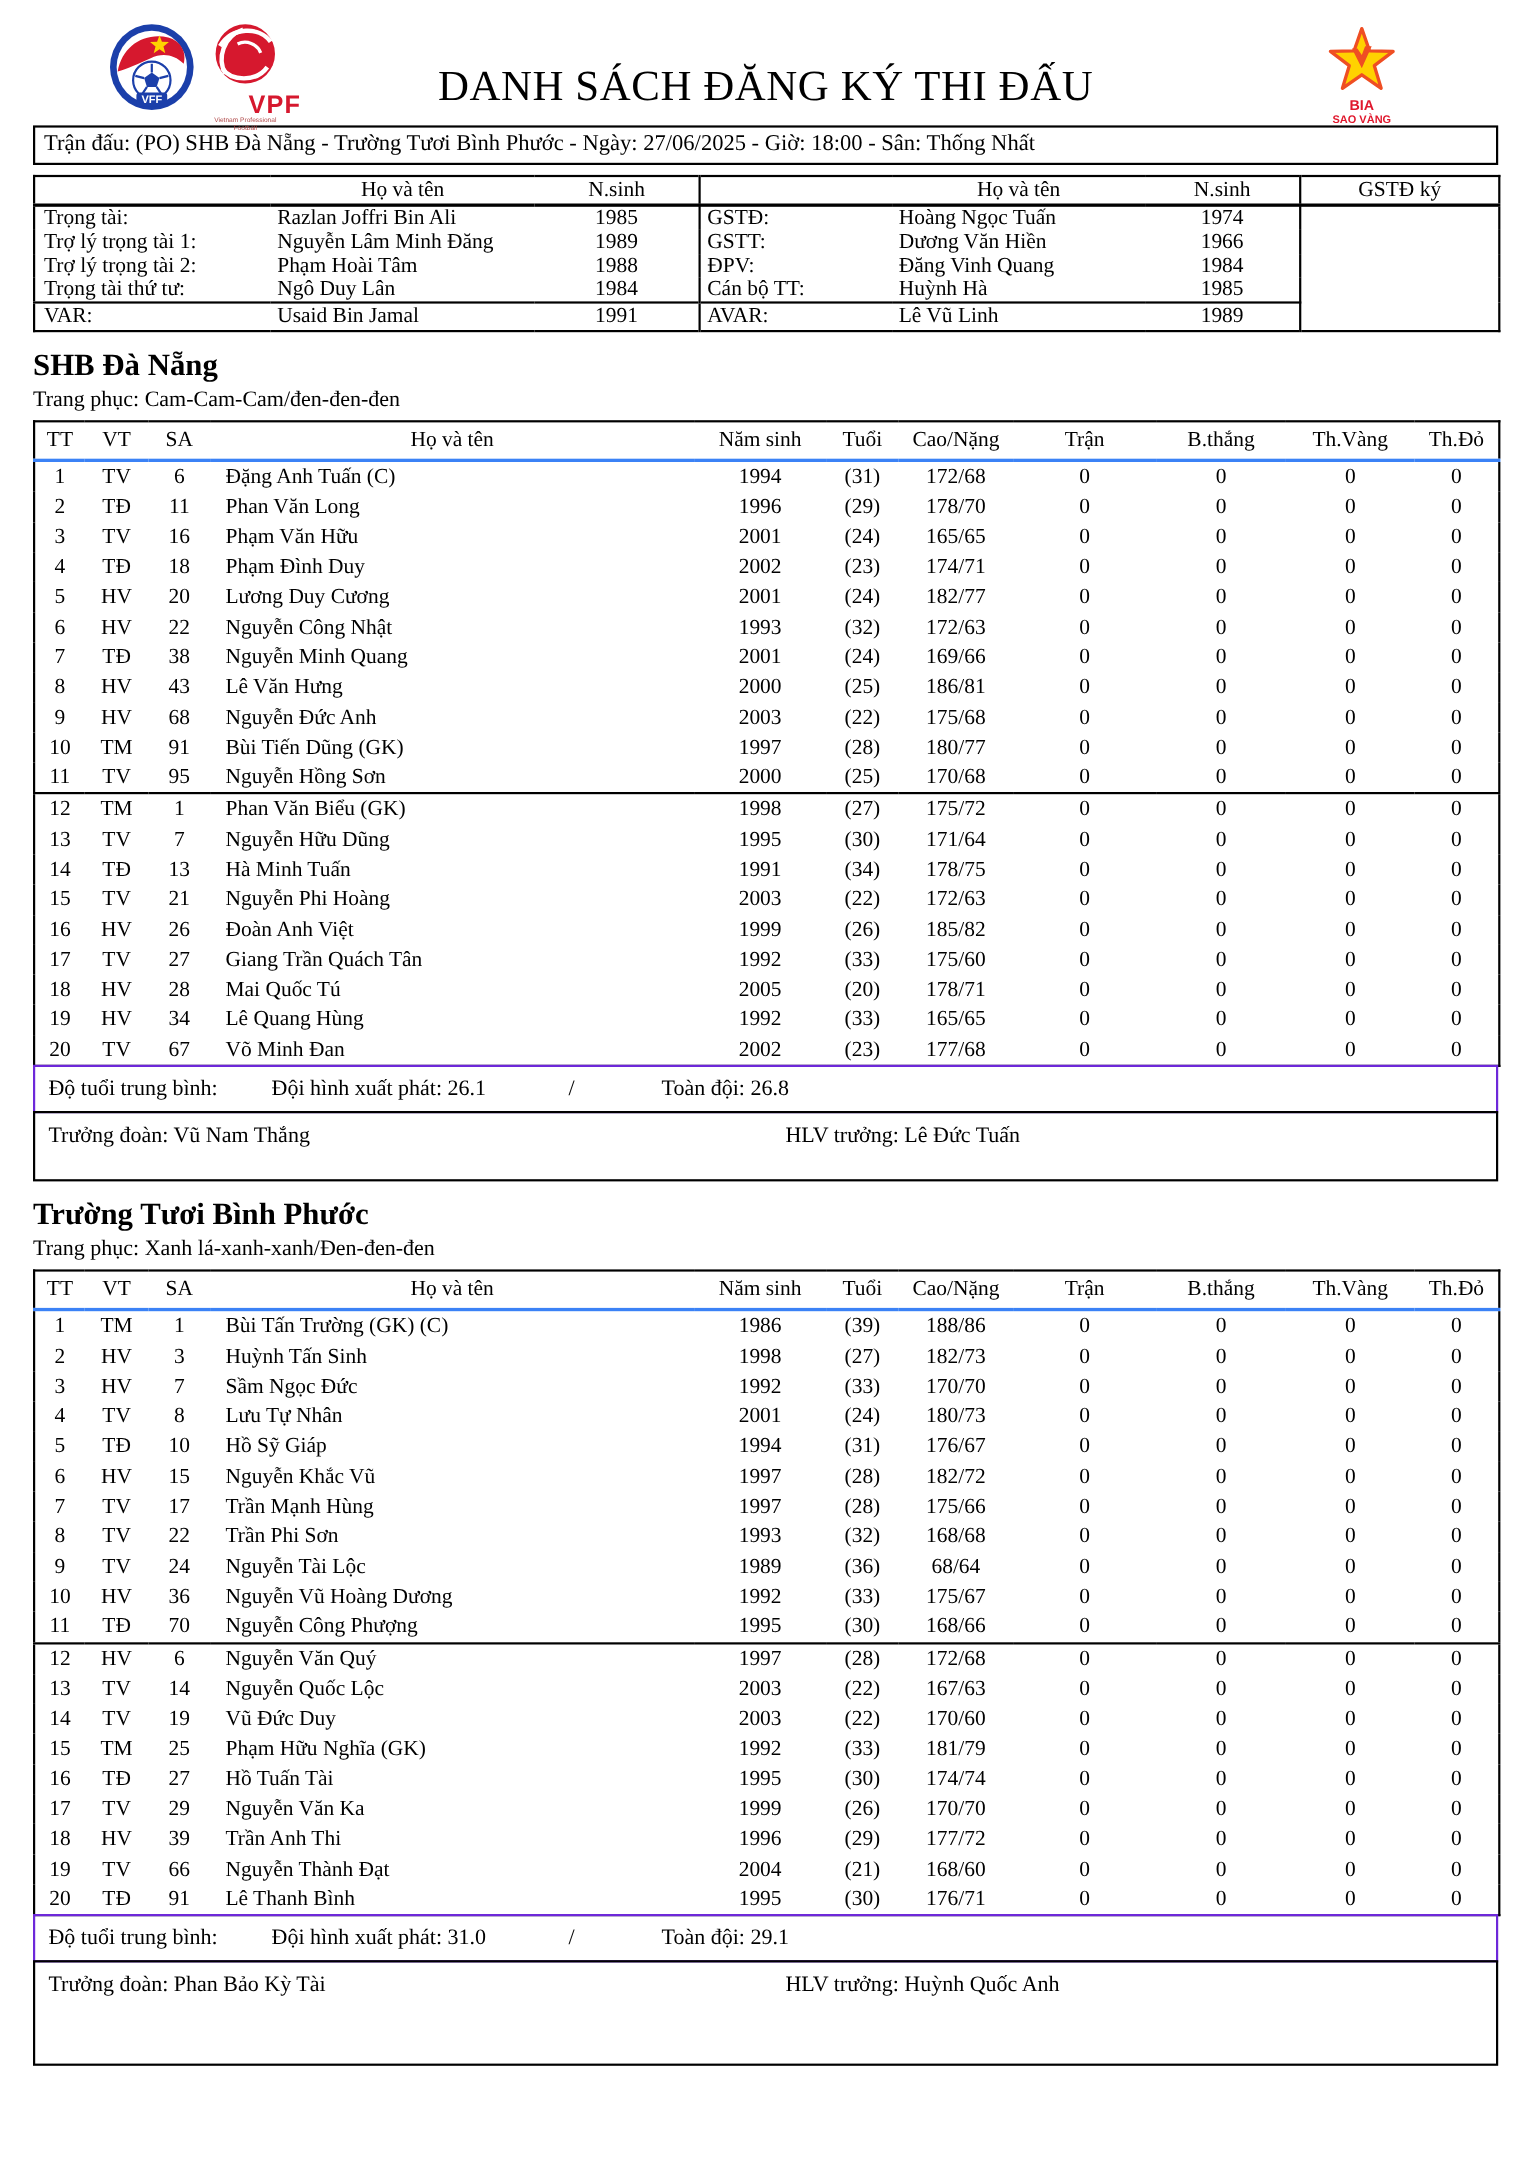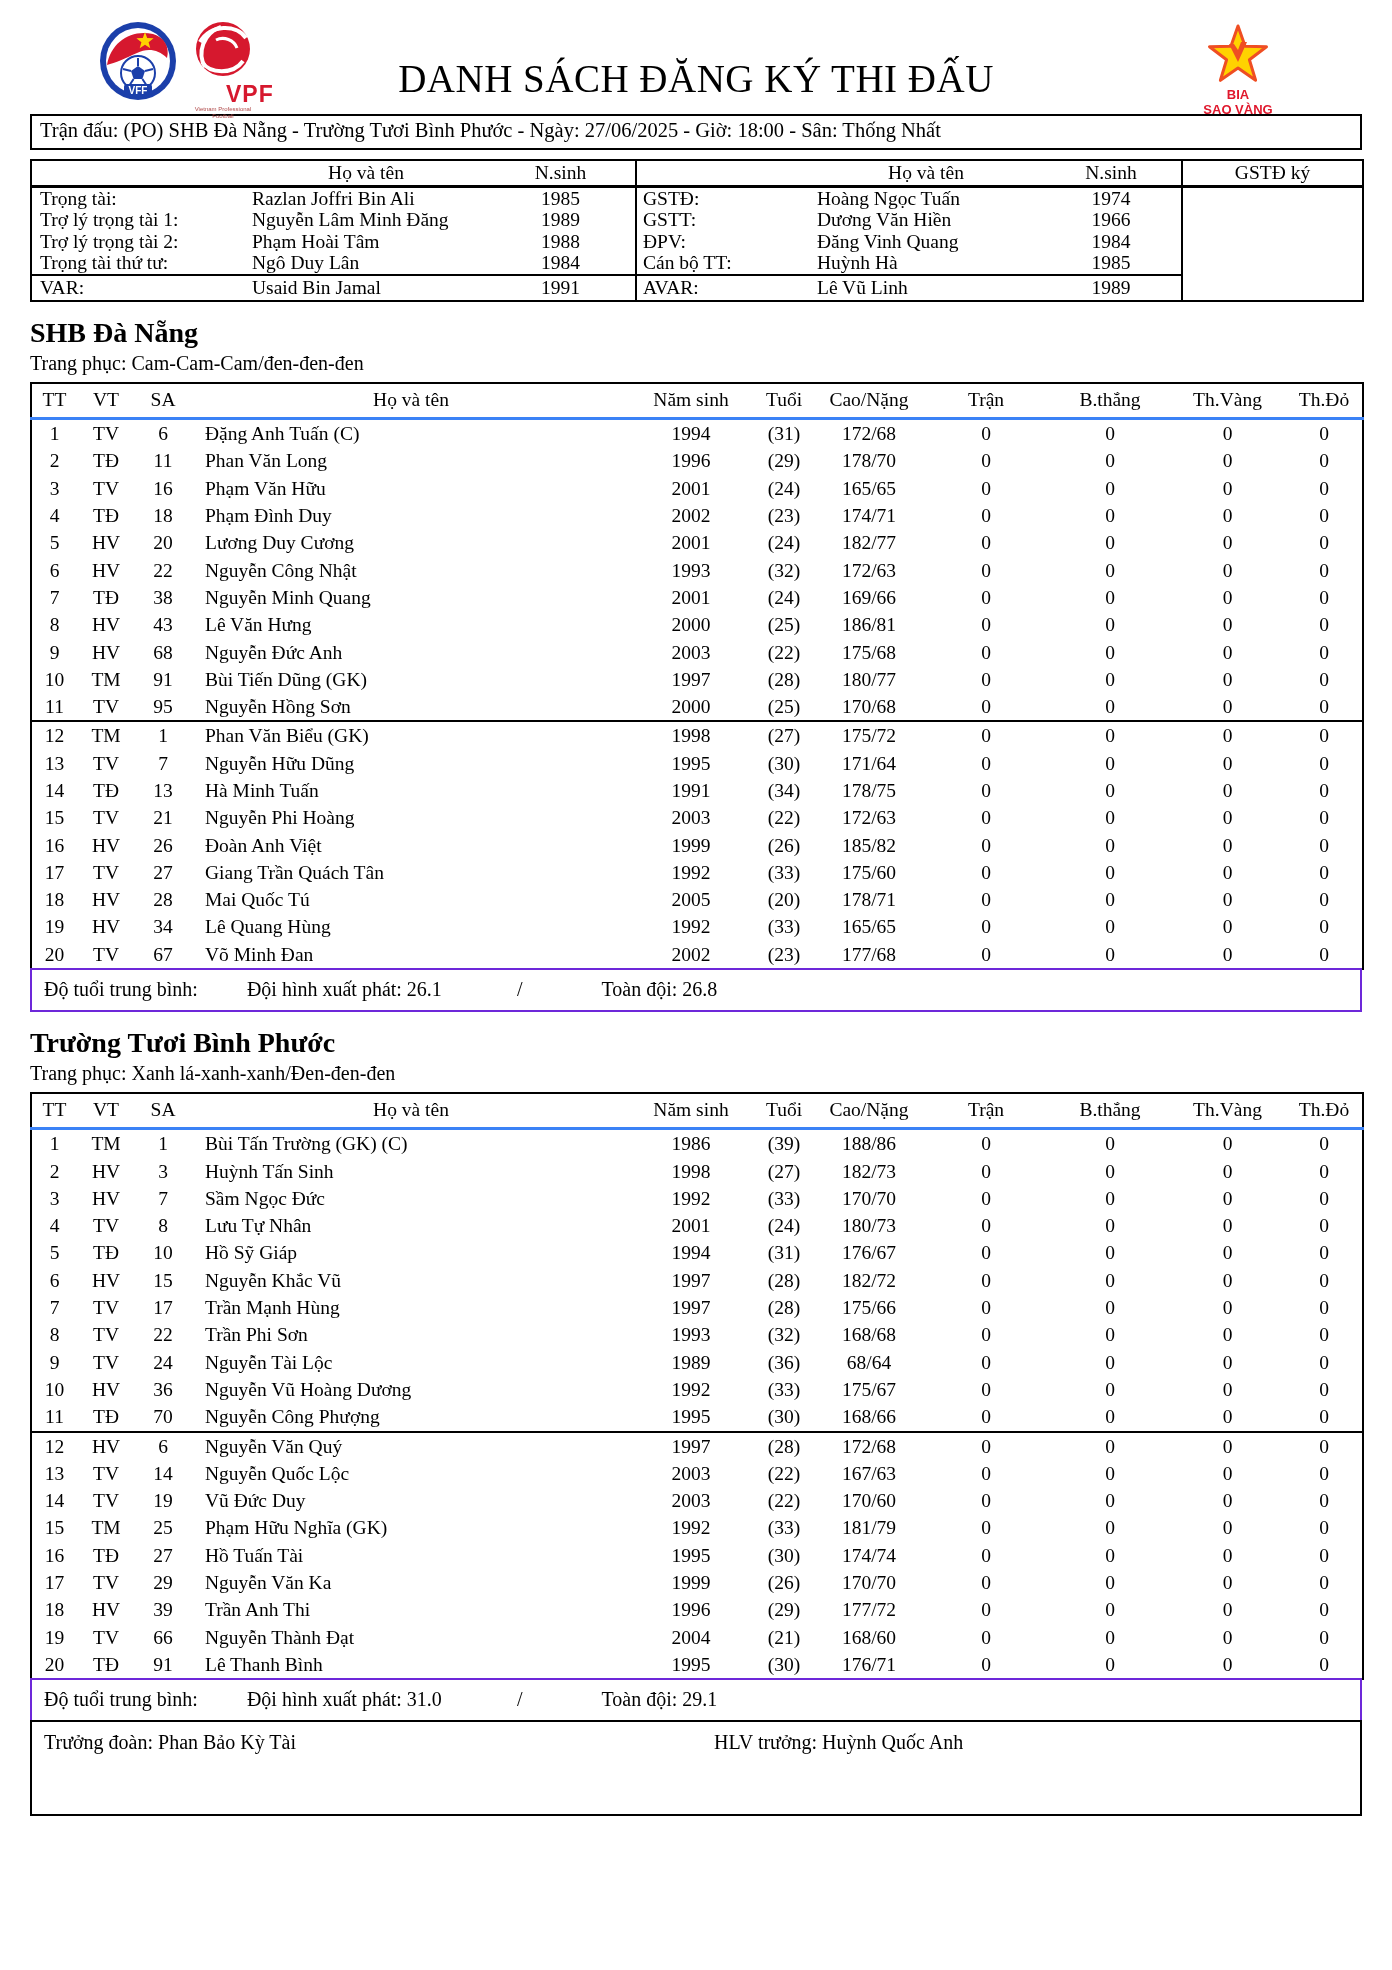--- a/index.html
+++ b/index.html
@@ -11,21 +11,21 @@
   
   .page-header { position:relative; height:114px; }
   .logo-left { position:absolute; left:98px; top:20px; display:flex; gap:14px; align-items:flex-start; }
   .vpf-block { width:62px; text-align:center; }
   .vpf-word { font-family:"Liberation Sans",sans-serif; font-weight:bold; color:#d6182e; font-size:23px; line-height:1; margin-top:1px; letter-spacing:1px;margin-left:34px; }
   .vpf-cap { font-family:"Liberation Sans",sans-serif; color:#b04a4a; font-size:6px; line-height:1.2; }
   .page-title { position:absolute; left:0; right:0; top:56px; text-align:center;
                 font-size:39px; font-weight:normal; letter-spacing:0.5px; }
   .logo-bia { position:absolute; left:1190px; top:22px; width:96px; text-align:center; }
   .bia-t1 { font-family:"Liberation Sans",sans-serif; font-weight:bold; color:#e0182d; font-size:13px; line-height:1.15; }
-  .bia-t2 { font-family:"Liberation Sans",sans-serif; font-weight:bold; color:#e0182d; font-size:13px; line-height:1.15; }
+  .bia-t2 { font-family:"Liberation Sans",sans-serif; font-weight:bold; color:#e0182d; font-size:10px; line-height:1.15; }
 
   .content { margin:0 30px; width:1332px; }
 
   
   .match-box { border:2px solid #000; padding:3px 8px 6px; font-size:20.5px; line-height:1.12; }
 
   
   table { border-collapse:collapse; table-layout:fixed; width:100%; }
   .officials { border:2px solid #000; margin-top:9px; font-size:19.5px; }
   .officials th { font-weight:normal; text-align:center; padding:1px 2px; }
@@ -475,20 +475,24 @@
               <td class="c10">0</td>
             </tr>
           </tbody>
       </table>
       <div class="age-row">
         <span class="a1">Độ tuổi trung bình:</span>
         <span class="a2">Đội hình xuất phát: 26.1</span>
         <span class="a3">/</span>
         <span class="a4">Toàn đội: 26.8</span>
       </div>
+      <div class="staff-row">
+        <span class="manager">Trưởng đoàn: Vũ Nam Thắng</span>
+        <span class="coach">HLV trưởng: Lê Đức Tuấn</span>
+      </div>
     </section>
 
     <section class="team team-2">
       <h2 class="team-name">Trường Tươi Bình Phước</h2>
       <div class="kit">Trang phục: Xanh lá-xanh-xanh/Đen-đen-đen</div>
       <table class="roster">
         <colgroup>
           <col style="width:46px">
             <col style="width:58px">
             <col style="width:56px">

